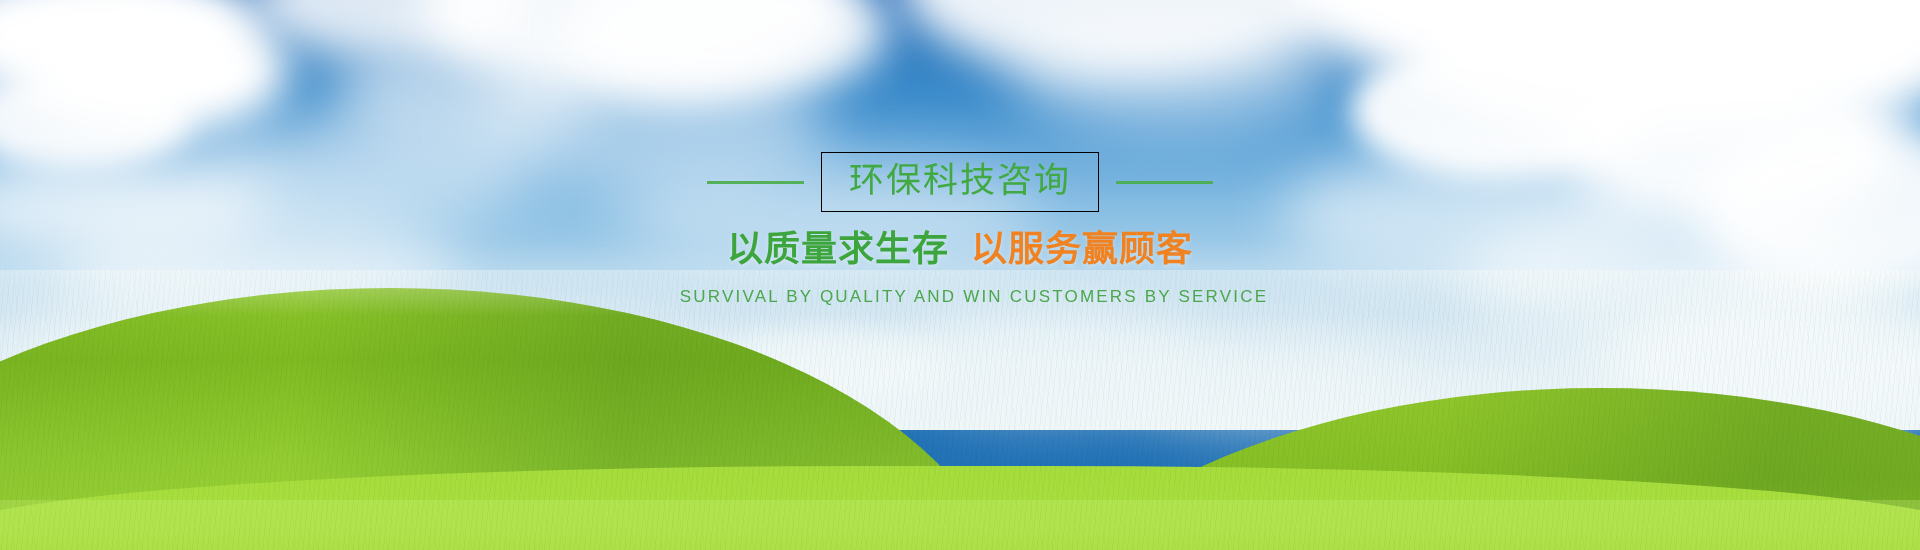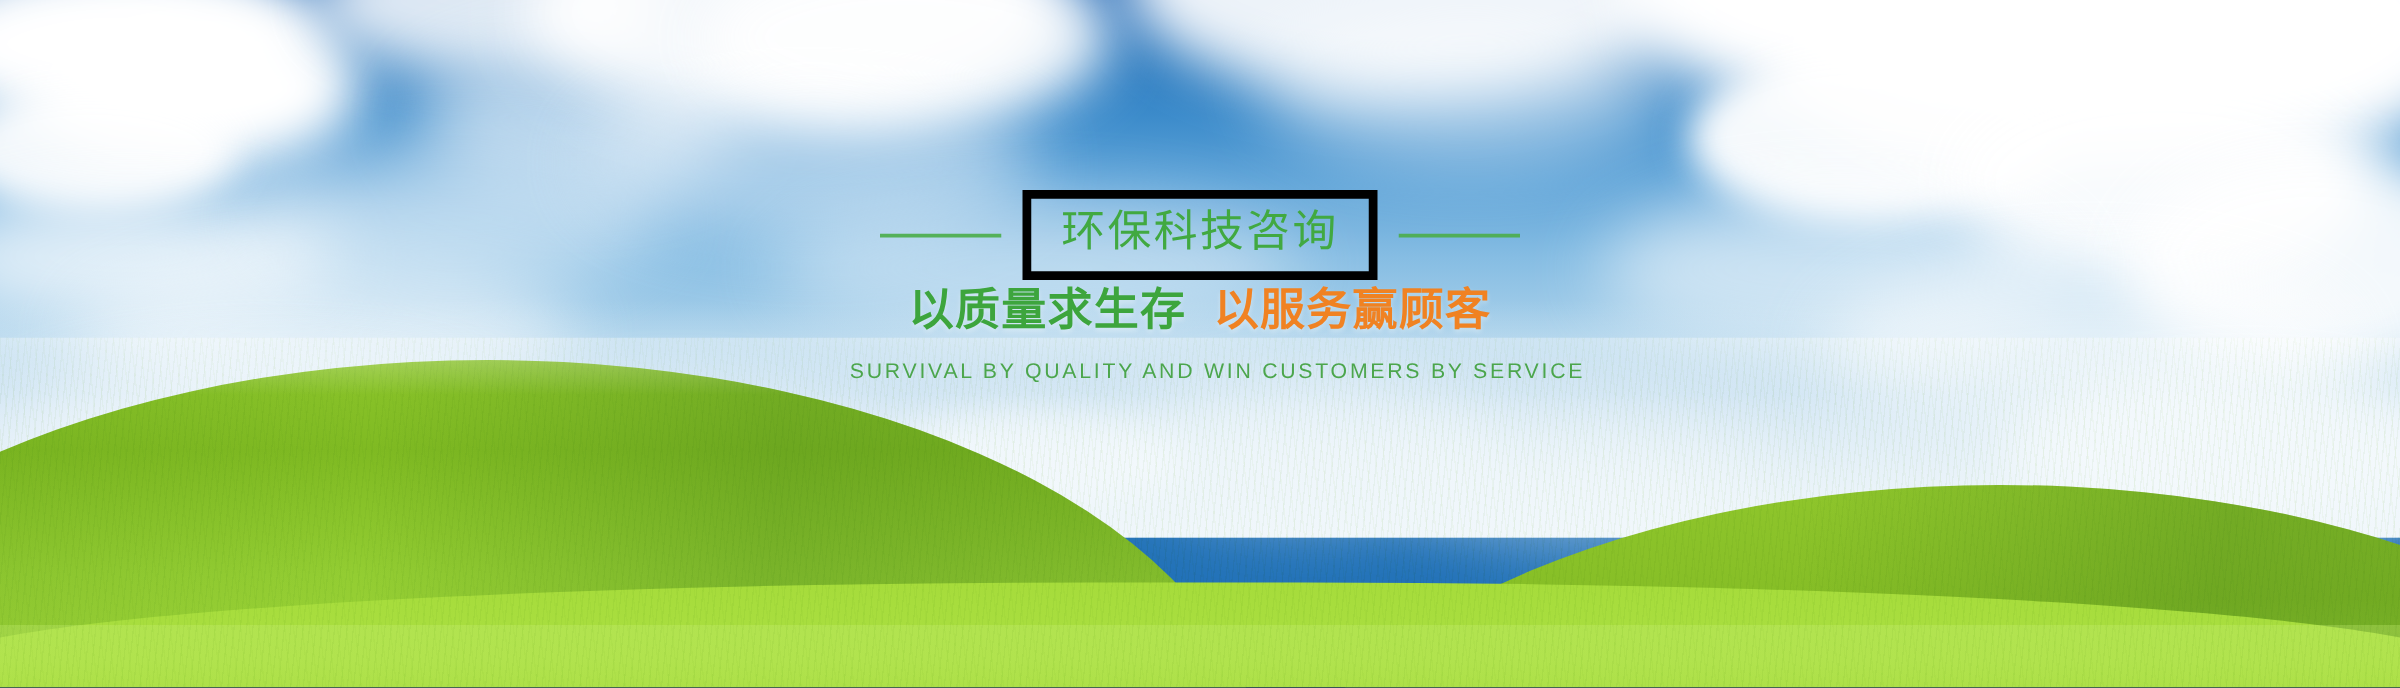--- a/index.html
+++ b/index.html
@@ -145,21 +145,21 @@
     justify-content: center;
     gap: 17px;
   }
   .rule {
     width: 97px;
     height: 3px;
     background: #4cae4c;
     opacity: .92;
   }
   .eyebrow-box {
-    border: 7px solid #000000;
+    border: 1px solid #000000;
     padding: 5px 24px 9px 24px;
     min-width: 278px;
     text-align: center;
     background: rgba(255,255,255,0.04);
   }
   .eyebrow-text {
     display: block;
     font-size: 35px;
     line-height: 44px;
     letter-spacing: 2px;

